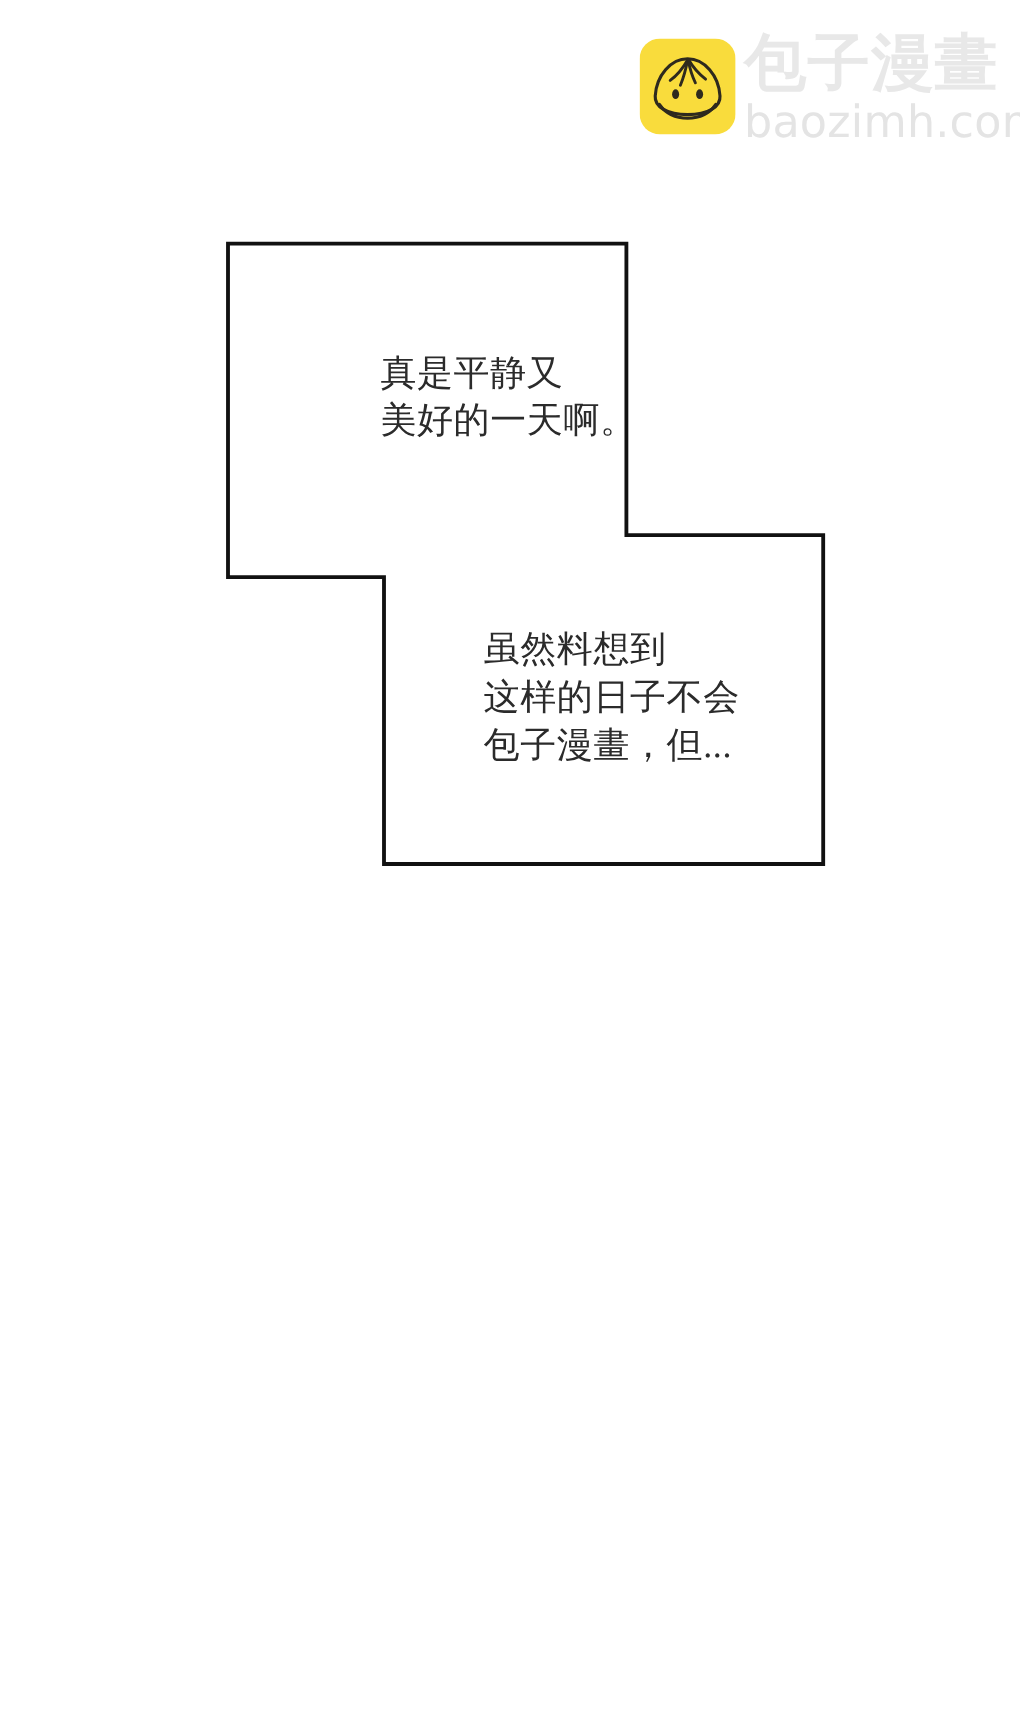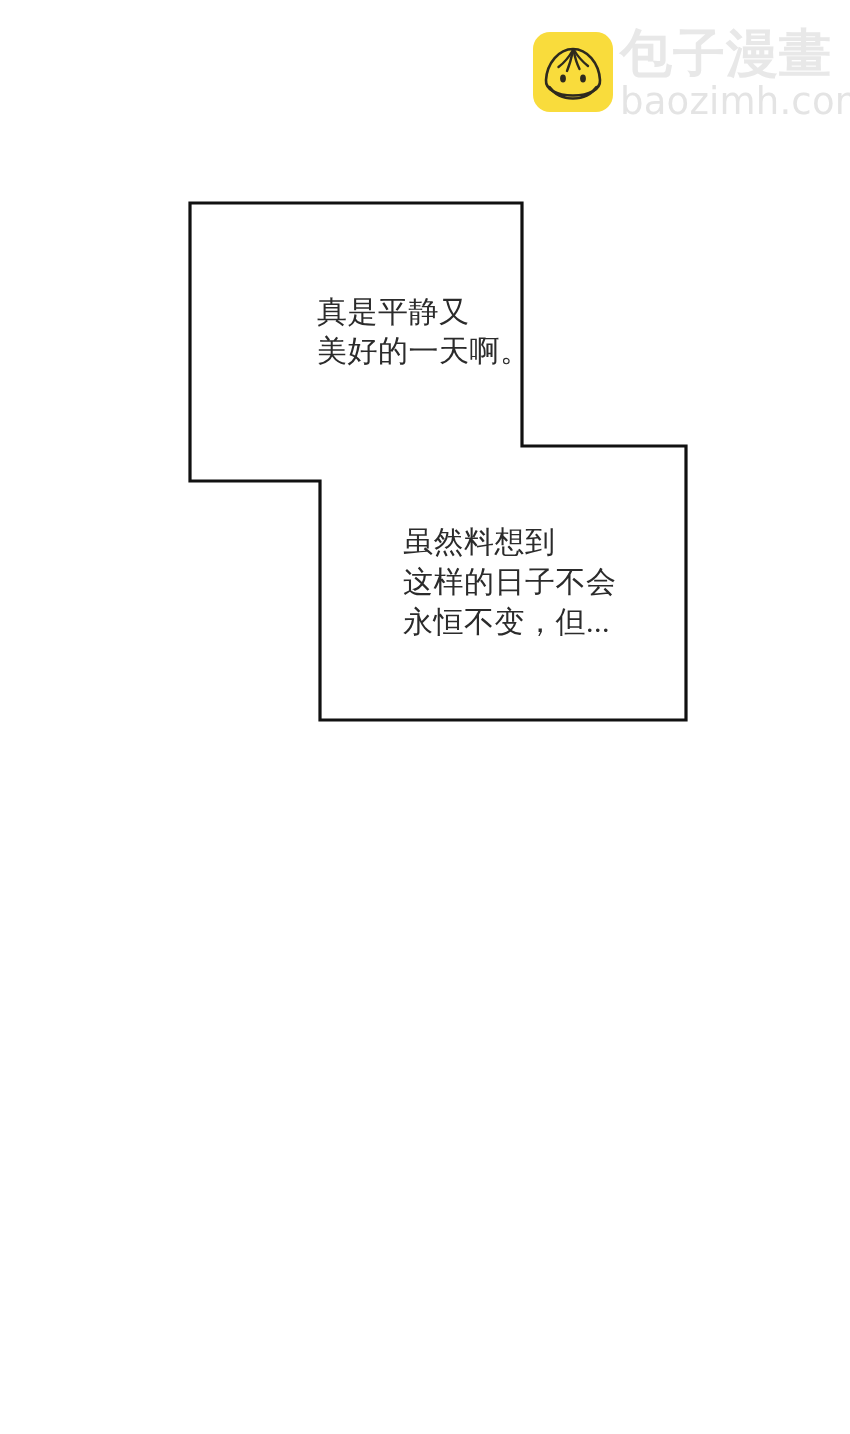--- a/index.html
+++ b/index.html
@@ -152,15 +152,15 @@
                L 10 288
                Z" fill="#ffffff" stroke="#111111" stroke-width="3.2" stroke-linejoin="miter" vector-effect="non-scaling-stroke"></path>
     </svg>
   </div>
 
   <div class="caption" id="caption-1">真是平静又
 美好的一天啊。</div>
 
   <div class="caption" id="caption-2">虽然料想到
 这样的日子不会
-永恒不变，但...</div>
+包子漫畫，但...</div>
 
 </div>
 
 </body></html>

